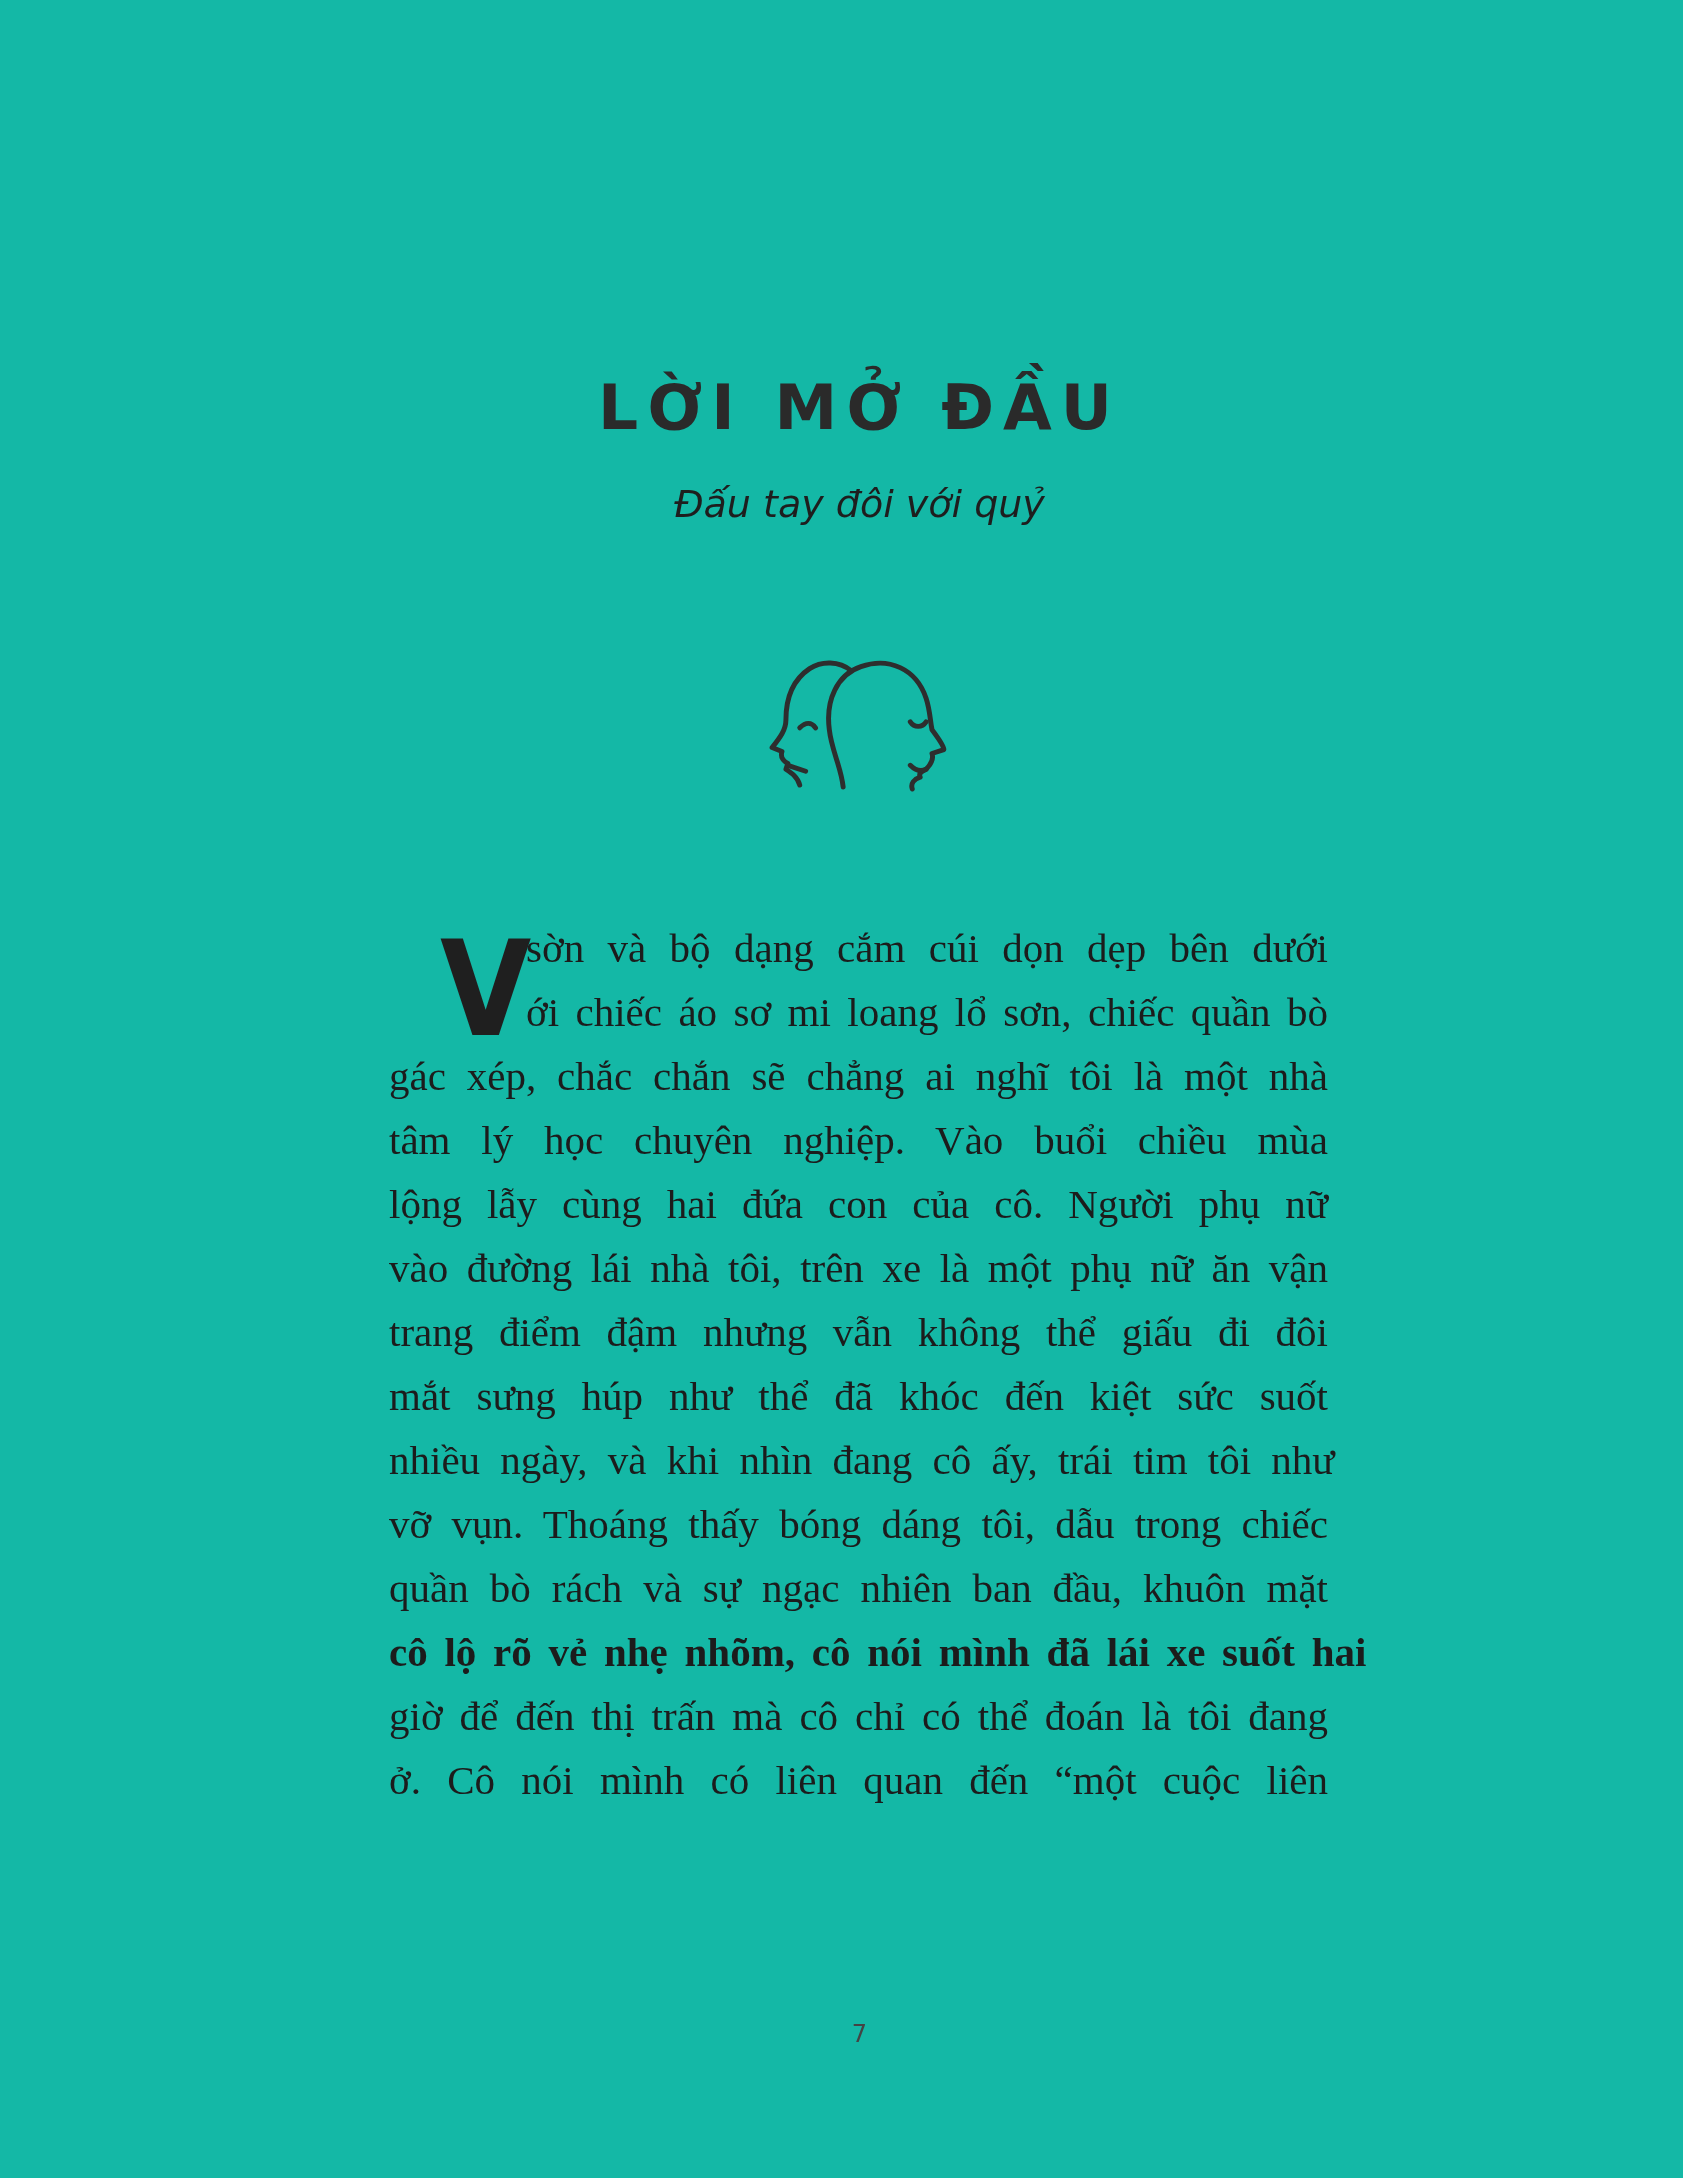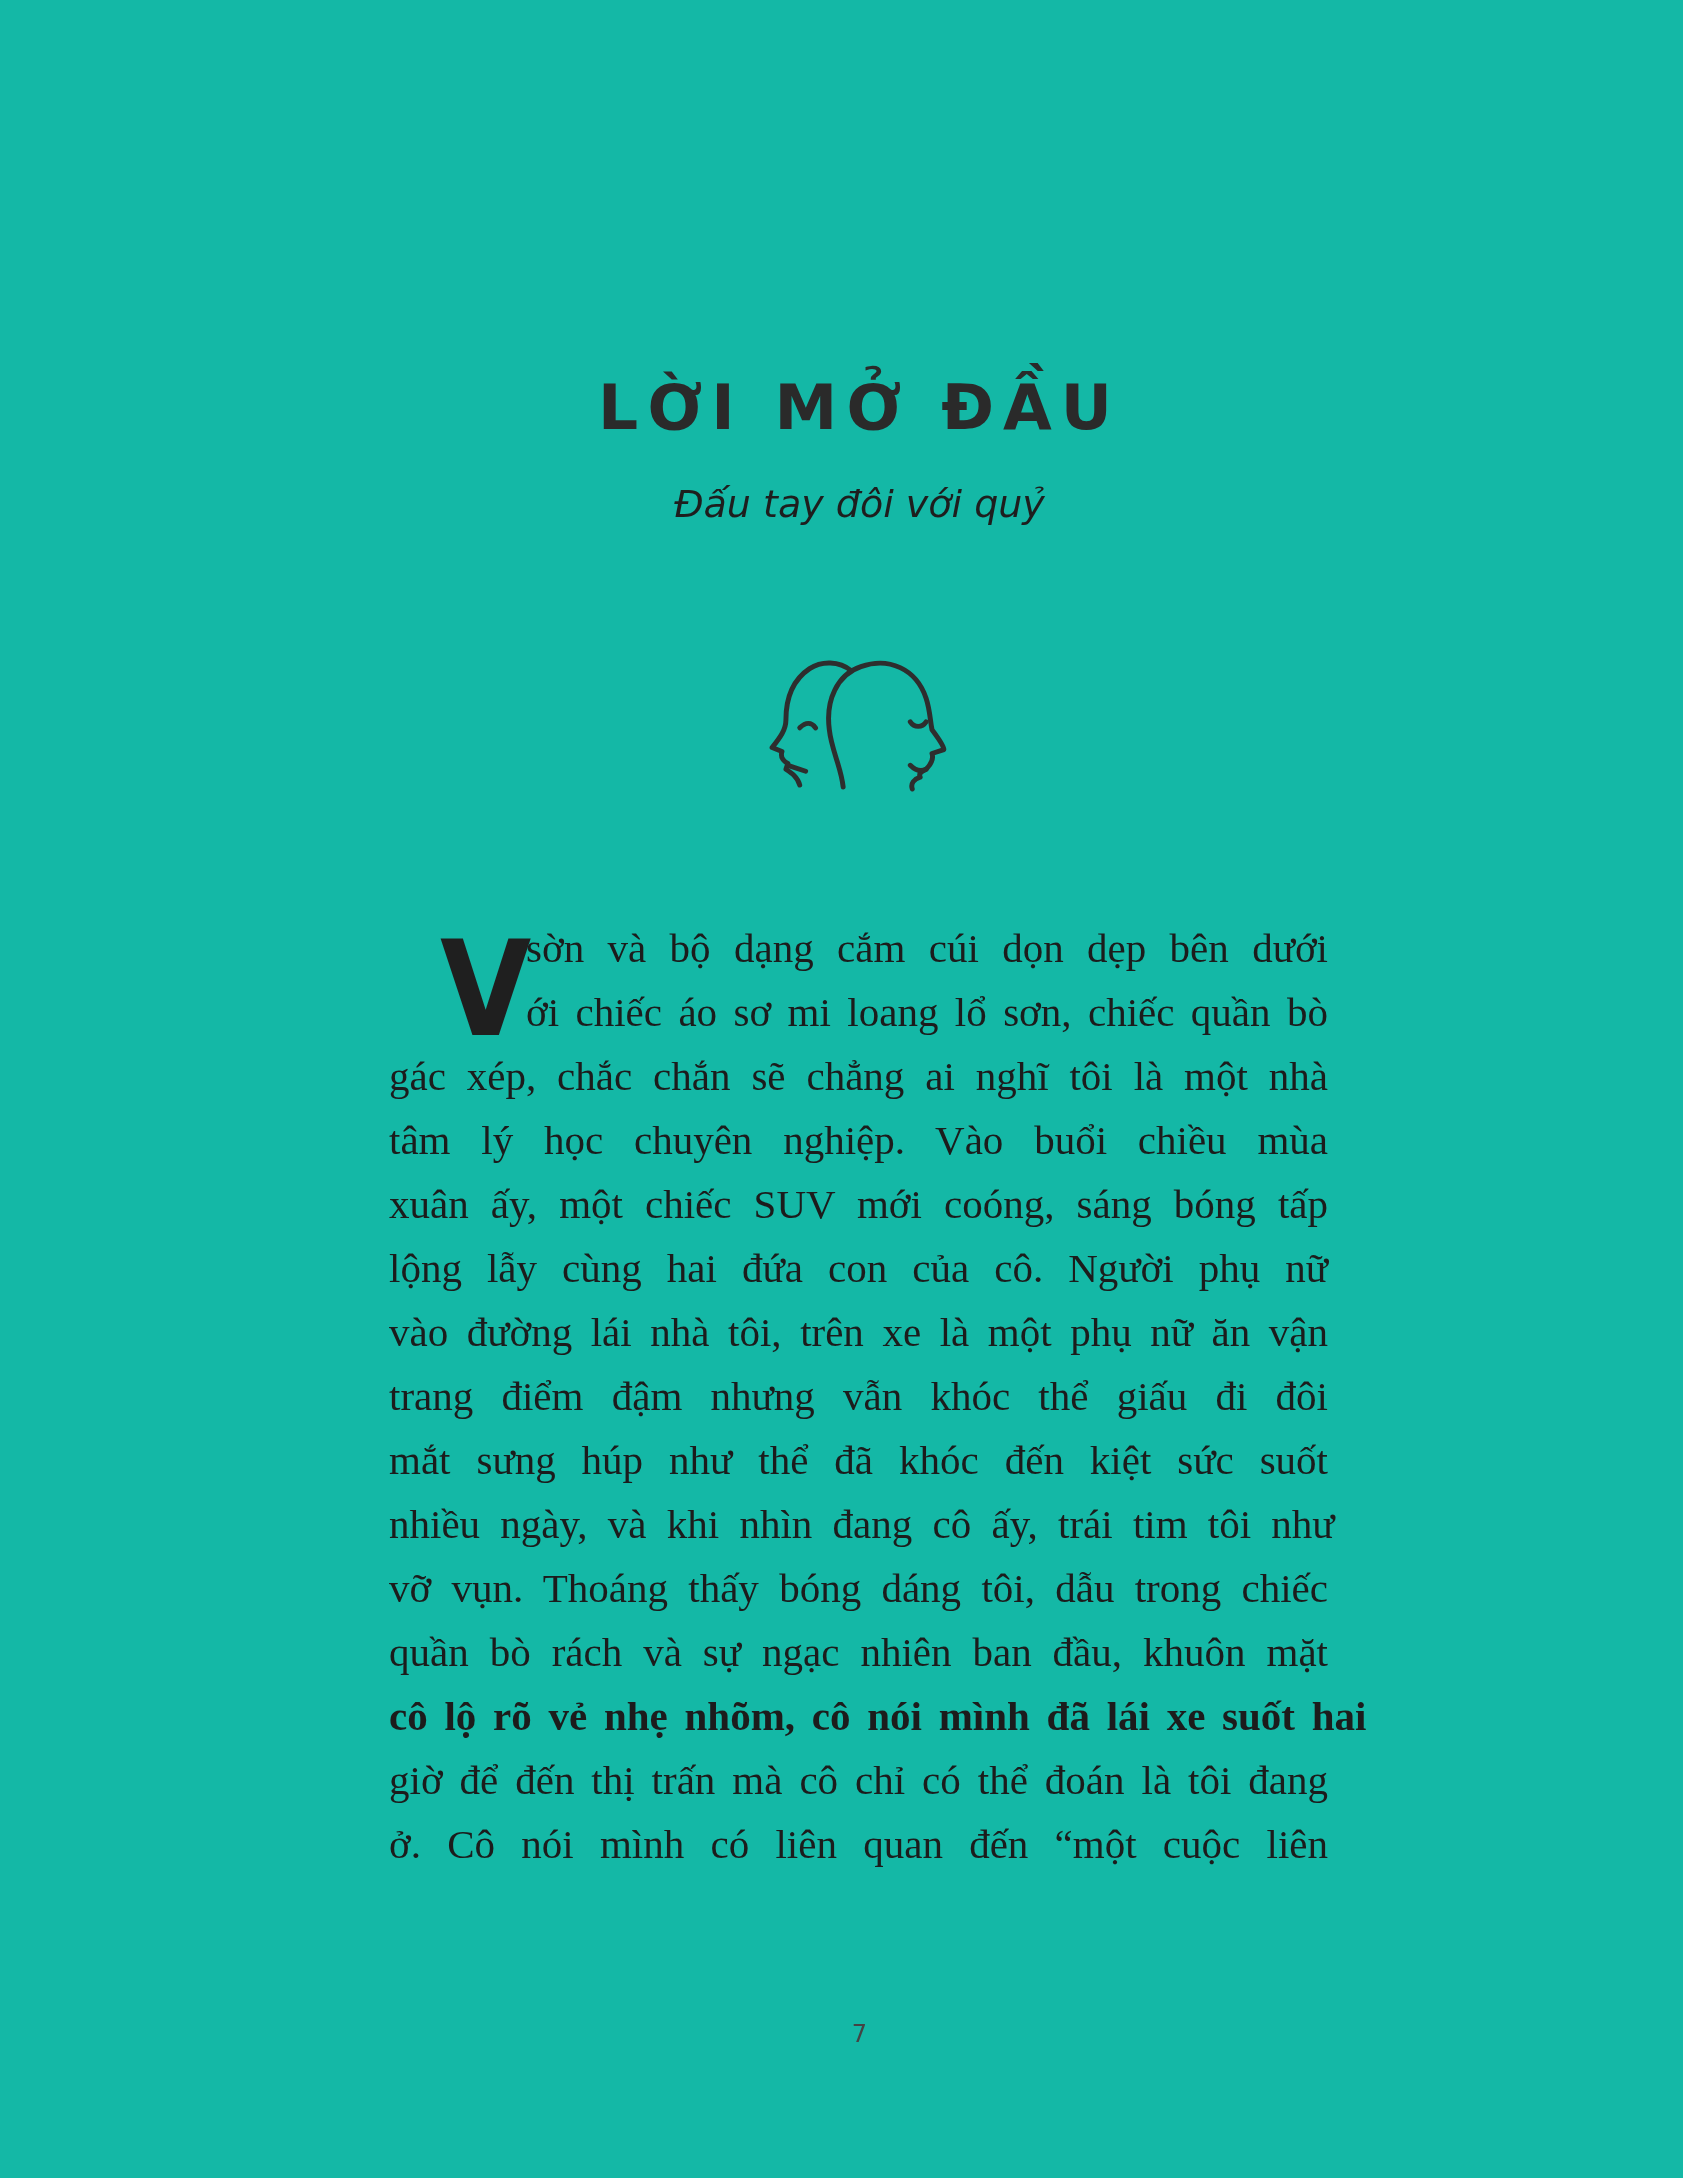--- a/index.html
+++ b/index.html
@@ -56,24 +56,23 @@
   <path d="M160,128 C166,134 172,134 176,132"></path>
     </svg>
   </div>
 
   <div class="body-text">
     <span class="drop-cap">V</span>
     <span class="body-line indent" style="display: block; width: auto; word-spacing: 13px;">sờn và bộ dạng cắm cúi dọn dẹp bên dưới</span>
     <span class="body-line first" style="display: block; width: auto; word-spacing: 6px;">ới chiếc áo sơ mi loang lổ sơn, chiếc quần bò</span>
     <span class="body-line" style="display: block; width: auto; word-spacing: 10.4px;">gác xép, chắc chắn sẽ chẳng ai nghĩ tôi là một nhà</span>
     <span class="body-line" style="display: block; width: auto; word-spacing: 20px;">tâm lý học chuyên nghiệp. Vào buổi chiều mùa</span>
-    <span class="body-line" style="display: block; width: auto; word-spacing: 11.6px;">xuân ấy, một chiếc SUV mới coóng, sáng bóng tấp</span>
     <span class="body-line" style="display: block; width: auto; word-spacing: 14.6px;">lộng lẫy cùng hai đứa con của cô. Người phụ nữ</span>
     <span class="body-line" style="display: block; width: auto; word-spacing: 8.2px;">vào đường lái nhà tôi, trên xe là một phụ nữ ăn vận</span>
-    <span class="body-line" style="display: block; width: auto; word-spacing: 15px;">trang điểm đậm nhưng vẫn khóc thể giấu đi đôi</span>
+    <span class="body-line" style="display: block; width: auto; word-spacing: 15px;">trang điểm đậm nhưng vẫn không thể giấu đi đôi</span>
     <span class="body-line" style="display: block; width: auto; word-spacing: 15.5px;">mắt sưng húp như thể đã khóc đến kiệt sức suốt</span>
     <span class="body-line" style="display: block; width: auto; word-spacing: 10px;">nhiều ngày, và khi nhìn đang cô ấy, trái tim tôi như</span>
     <span class="body-line" style="display: block; width: auto; word-spacing: 9.8px;">vỡ vụn. Thoáng thấy bóng dáng tôi, dẫu trong chiếc</span>
     <span class="body-line" style="display: block; width: auto; word-spacing: 10.5px;">quần bò rách và sự ngạc nhiên ban đầu, khuôn mặt</span>
     <span class="body-line" style="display: block; width: auto; word-spacing: 6.5px; font-weight: bold;">cô lộ rõ vẻ nhẹ nhõm, cô nói mình đã lái xe suốt hai</span>
     <span class="body-line" style="display: block; width: auto; word-spacing: 6.5px;">giờ để đến thị trấn mà cô chỉ có thể đoán là tôi đang</span>
     <span class="body-line" style="display: block; width: auto; word-spacing: 13px;">ở. Cô nói mình có liên quan đến “một cuộc liên</span>
   </div>
 
   <div class="page-number">7</div>

